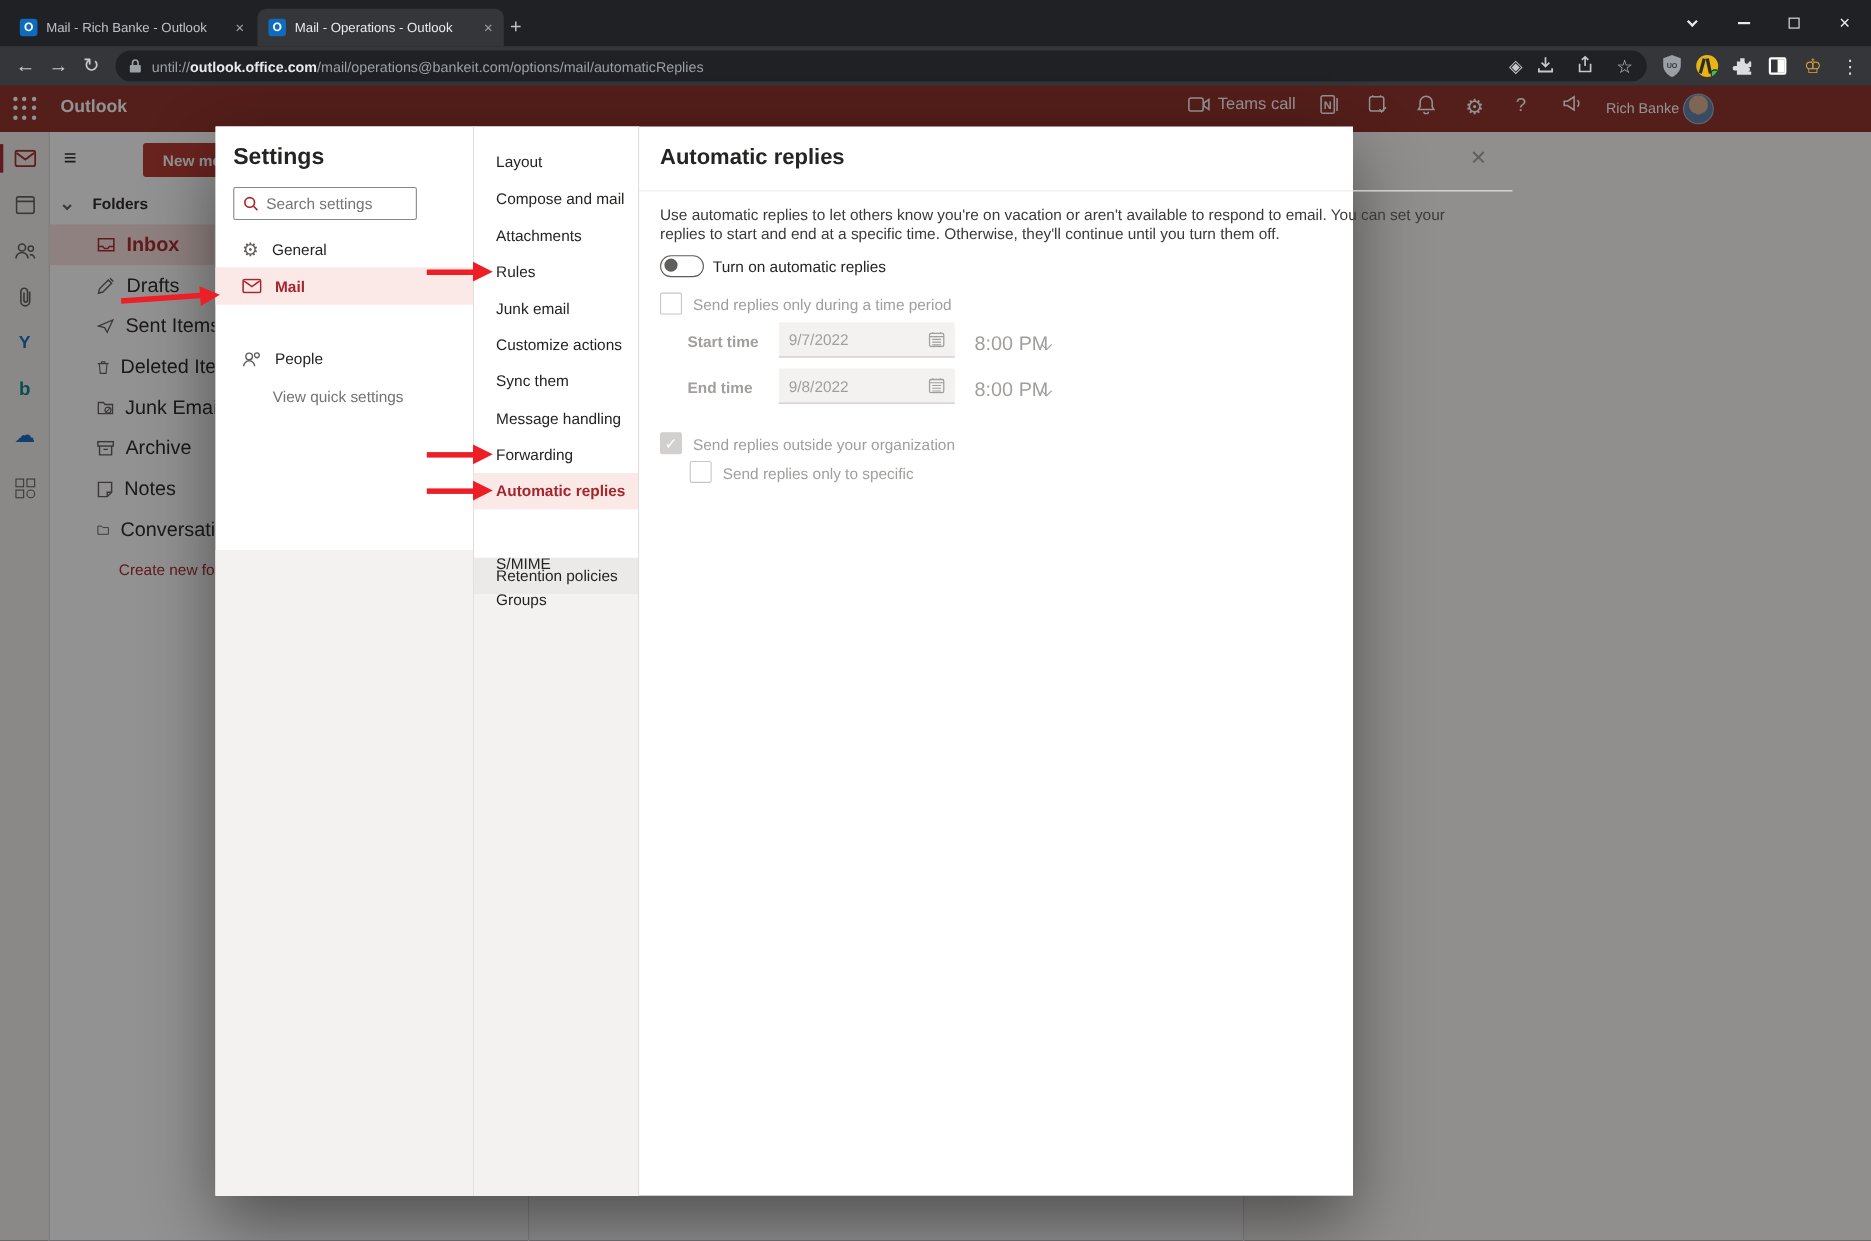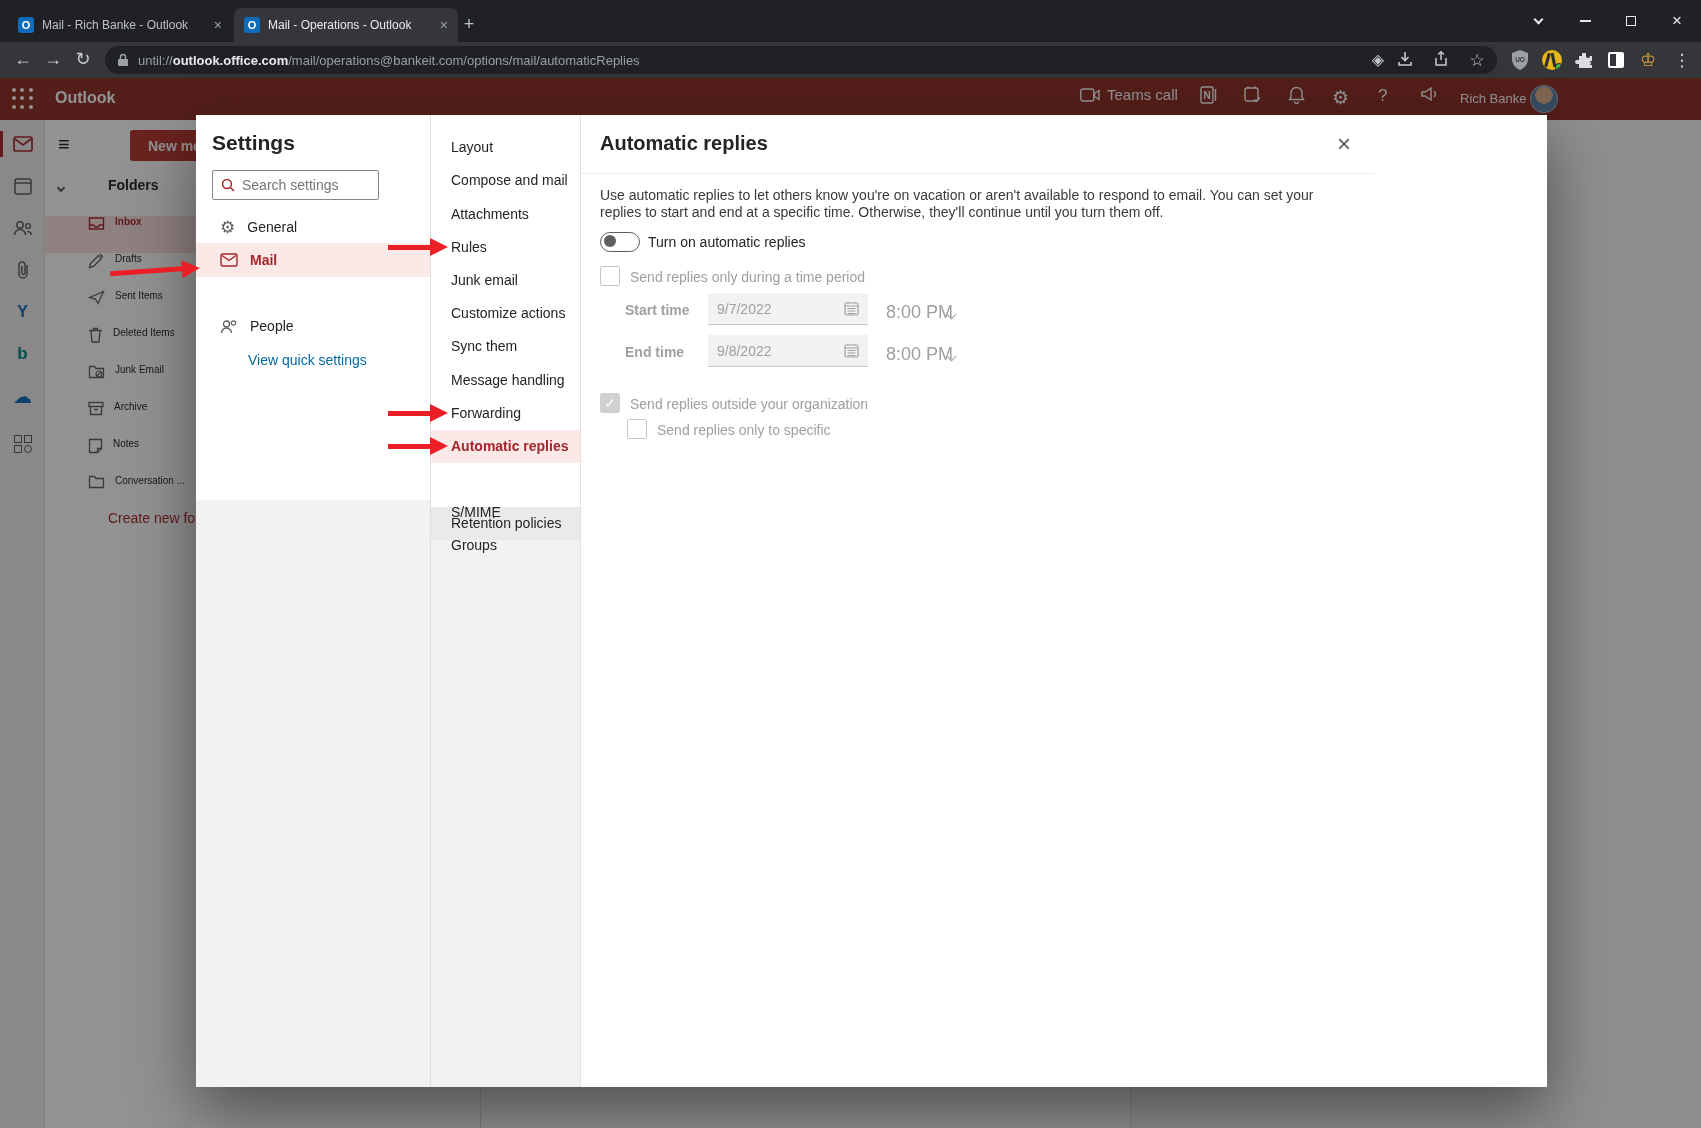--- a/index.html
+++ b/index.html
@@ -37,37 +37,37 @@
   .hbtn { position:absolute; top:86px; color:#fff; font-size:15px; display:flex; align-items:center; gap:7px; }
 
   .rail { position:absolute; left:0; top:120px; width:45px; height:1008px; background:#f0efed; border-right:1px solid #e1dfdd; }
   .railitem { position:absolute; left:0; width:45px; height:32px; display:flex; align-items:center; justify-content:center; }
   .railsel { position:absolute; left:0; top:131px; width:3px; height:26px; background:#a4262c; }
 
   .folderpane { position:absolute; left:45px; top:120px; width:435px; height:1008px; background:#ffffff; }
   .listpane { position:absolute; left:480px; top:120px; width:650px; height:1008px; background:#ffffff; border-left:1px solid #e1dfdd; }
   .readpane { position:absolute; left:1130px; top:120px; width:571px; height:1008px; background:#faf9f8; border-left:1px solid #e1dfdd; }
   .newmsg { position:absolute; left:130px; top:130px; width:118px; height:31px; background:#b5362f; border-radius:3px; color:#fff; font-size:14px; font-weight:bold; display:flex; align-items:center; gap:8px; padding:0 10px; overflow:hidden; white-space:nowrap; }
-  .frow { position:absolute; left:45px; width:150px; height:37px; display:flex; align-items:flex-start; gap:10px; padding-left:43px; font-size:10px; color:#252423;margin-top:12px; }
+  .frow { position:absolute; left:45px; width:150px; height:37px; display:flex; align-items:center; gap:10px; padding-left:43px; font-size:18px; color:#252423; }
   .frow.sel { background:#f8e0dc; color:#a4262c; font-weight:bold; }
   .flabel { white-space:nowrap; overflow:hidden; }
 
   
   .overlay { position:absolute; left:0; top:78px; width:1701px; height:1050px; background:rgba(15,14,14,.45); z-index:10; }
-  .dialog { position:absolute; left:196px; top:115px; width:1351px; height:972px; background:#fff; z-index:20; box-shadow:0 25px 60px rgba(0,0,0,.45); }
+  .dialog { position:absolute; left:196px; top:115px; width:1034px; height:972px; background:#fff; z-index:20; box-shadow:0 25px 60px rgba(0,0,0,.45); }
   .col1 { position:absolute; left:0; top:0; width:235px; height:972px; background:#fff; border-right:1px solid #e1dfdd; }
   .col1gray { position:absolute; left:0; top:385px; width:234px; height:587px; background:#f3f2f1; }
   .col2 { position:absolute; left:235px; top:0; width:150px; height:972px; background:#fff; border-right:1px solid #e1dfdd; }
   .col2gray { position:absolute; left:0; top:414px; width:149px; height:558px; background:#f3f2f1; }
   .stitle { position:absolute; left:16px; top:16px; font-size:21px; font-weight:bold; color:#252423; }
   .ssearch { position:absolute; left:16px; top:55px; width:167px; height:30px; border:1px solid #8a8886; border-radius:2px; display:flex; align-items:center; gap:7px; padding:0 8px; }
   .ssearch input { border:none; outline:none; width:115px; font-size:14px; font-family:"Liberation Sans",sans-serif; color:#252423; background:transparent; }
   .crow { position:absolute; left:0; width:234px; height:34px; display:flex; align-items:center; gap:12px; padding-left:24px; font-size:14px; color:#252423; }
   .crow.sel { background:#fbe9e7; color:#a4262c; font-weight:bold; }
-  .quick { position:absolute; left:52px; top:237px; font-size:14px; color:#0369a1; }
+  .quick { position:absolute; left:52px; top:237px; font-size:14px; color:#737373; }
   .srow { position:absolute; left:0; width:149px; height:33px; line-height:33px; padding-left:20px; font-size:14px; color:#252423; white-space:nowrap; }
   .srow.sel { background:#fbe9e7; color:#a4262c; font-weight:bold; }
   .srow.hov { background:#eceae8; }
 
   .ptitle { position:absolute; left:404px; top:17px; font-size:20px; font-weight:bold; color:#252423; }
   .pclose { position:absolute; left:1133px; top:15px; width:30px; height:30px; font-size:24px; color:#605e5c; text-align:center; line-height:28px; }
   .pdivider { position:absolute; left:385px; top:58px; width:794px; height:1px; background:#edebe9; }
   .pdesc { position:absolute; left:404px; top:72px; width:752px; font-size:14px; line-height:17px; color:#3b3a39; }
   .toggle { position:absolute; left:404px; top:117px; width:40px; height:20px; border:1px solid #605e5c; border-radius:10px; }
   .knob { position:absolute; left:3px; top:2px; width:12px; height:12px; border-radius:50%; background:#605e5c; }
@@ -268,21 +268,21 @@
   <div class="readpane"></div>
 
   <div class="abs" style="left:58px;top:133px;font-size:20px;color:#252423;z-index:1;">≡</div>
   <div class="newmsg">
     <svg width="15" height="15" viewBox="0 0 16 16">
         <path d="M2 14l1-4 8-8 3 3-8 8z" fill="none" stroke="#fff" stroke-width="1.5"></path>
       </svg>
     <span>New message</span>
   </div>
   <div class="abs" style="left:58px;top:177px;z-index:1;"><span class="chev" style="border-color:#605e5c;width:6px;height:6px;"></span></div>
-  <div class="abs" style="left:84px;top:177px;font-size:14px;font-weight:bold;color:#252423;z-index:1;margin-left:24px;">Folders</div>
+  <div class="abs" style="left:84px;top:177px;font-size:14px;font-weight:bold;color:#252423;z-index:1;">Folders</div>
 
   <div class="frow sel" style="top:204px;">
     <svg width="17" height="15" viewBox="0 0 17 15">
         <path d="M1.5 2h14v11h-14zM1.5 9h4l1.5 2h3l1.5-2h4" fill="none" stroke="#a4262c" stroke-width="1.4"></path>
       </svg>
     <span class="flabel">Inbox</span>
   </div>
   <div class="frow" style="top:241px;">
     <svg width="17" height="16" viewBox="0 0 17 16">
         <path d="M1.5 14.5l1-4 8-8 3 3-8 8zM12 1l3 3" fill="none" stroke="#605e5c" stroke-width="1.3"></path>

